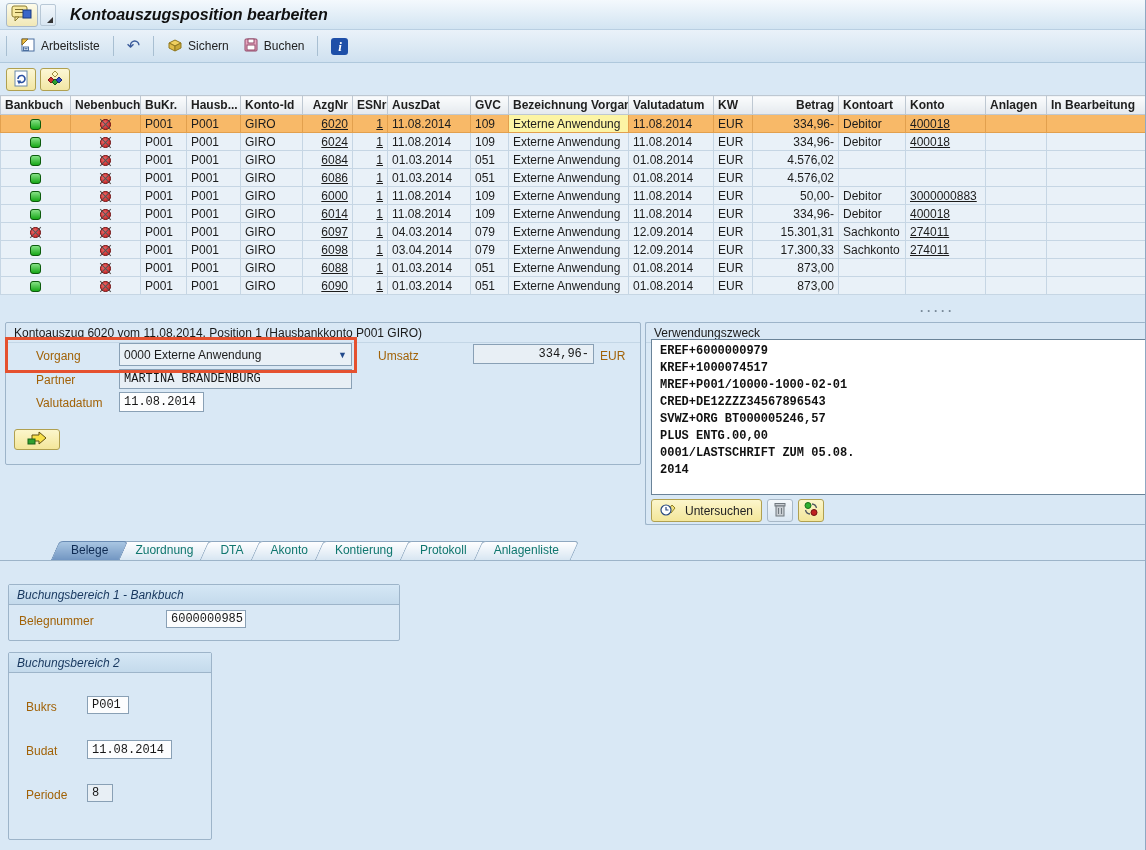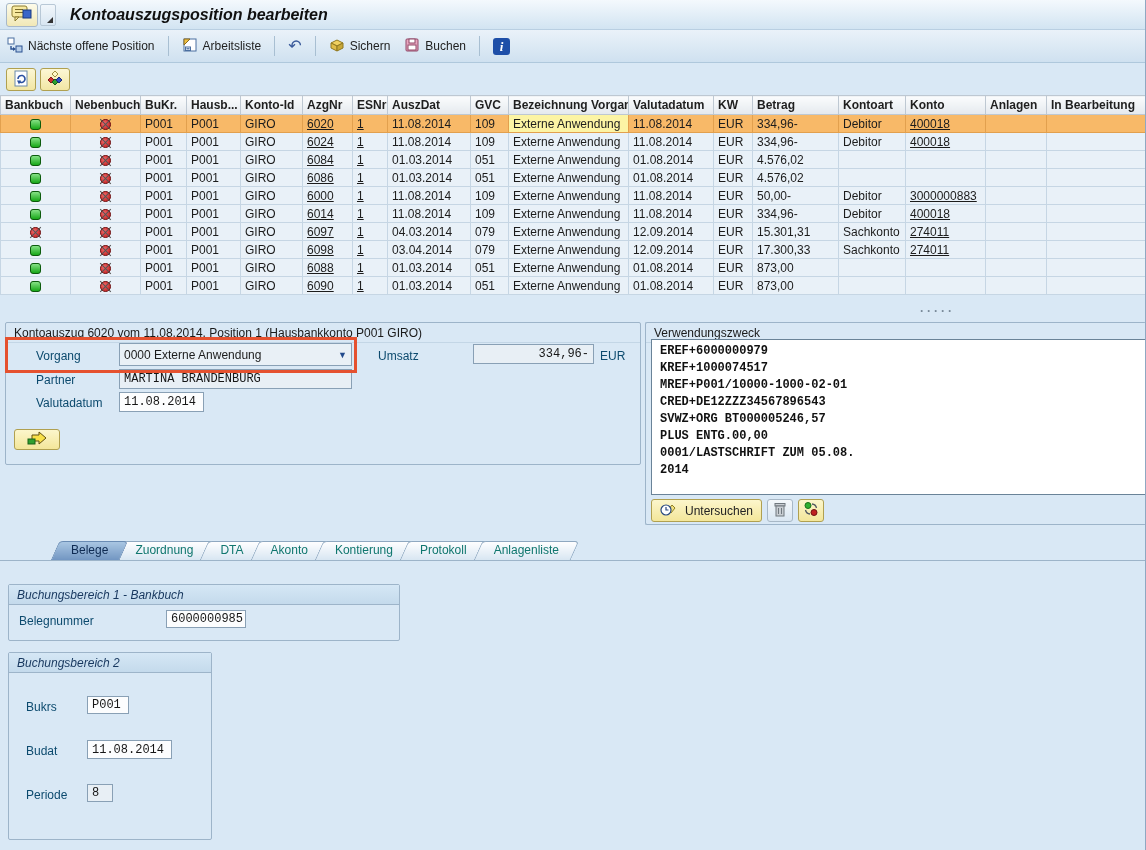--- a/index.html
+++ b/index.html
@@ -37,39 +37,39 @@
   .gridbtn{width:30px;height:23px;border:1px solid #B0A050;border-radius:3px;
     background:linear-gradient(#FCF7D5,#F2E6A4);display:flex;align-items:center;justify-content:center;padding:0;cursor:pointer;}
 
   
   table.grid{position:absolute;left:0;top:95px;width:1146px;border-collapse:collapse;table-layout:fixed;
     font-size:12px;background:#E9F1F8;border:1px solid #A6BBCD;}
   table.grid th{height:19px;font-weight:bold;text-align:left;padding:0 4px;
     background:linear-gradient(#FBFCFD,#E4E9EE);border:1px solid #BEC8D2;color:#1F1F1F;
     white-space:nowrap;overflow:hidden;}
   table.grid td{height:18px;padding:0 4px;border:1px solid #C6D6E4;white-space:nowrap;overflow:hidden;}
-  table.grid th.num, table.grid td.num{margin-top:20px;}
+  table.grid th.num, table.grid td.num{text-align:right;margin-top:20px;}
   table.grid td.center{text-align:center;}
   table.grid td.link{text-decoration:underline;cursor:pointer;}
   table.grid tr.selected td{background:#F8B968;border-color:#E2A04E;}
   table.grid tr.selected td.flag{background:#FCF4A4;}
   .led{display:inline-block;width:11px;height:11px;vertical-align:middle;position:relative;z-index:0;}
   .led-green{background:linear-gradient(#86E286,#18A818);border:1px solid #0C5A0C;border-radius:3px;}
   .led-red{background:radial-gradient(circle at 35% 35%,#F06868,#C01818);border:1px solid #6A0C0C;border-radius:50%;}
   .crossed::before,.crossed::after{content:"";position:absolute;left:-3px;top:4px;width:15px;height:1px;background:#555;z-index:-1;}
   .crossed::before{transform:rotate(45deg);}
   .crossed::after{transform:rotate(-45deg);}
   .grip{position:absolute;left:920px;top:304px;font-size:12px;font-weight:bold;color:#7A8A99;letter-spacing:3px;}
 
   
   .groupbox{position:absolute;border:1px solid #9DB4C9;border-radius:2px;background:#D9E8F5;}
   .gb-title{font-size:12px;padding:3px 8px 2px;border-bottom:1px solid #C3D6E6;color:#1A1A1A;}
   .gb-strip{font-size:12px;padding:3px 8px 2px;background:linear-gradient(#D5E7F5,#C4DAEC);
     border-bottom:1px solid #9DB4C9;color:#17375E;font-style:italic;}
-  .flabel{position:absolute;font-size:12px;color:#0c4a6e;white-space:nowrap;}
+  .flabel{position:absolute;font-size:12px;color:#a16207;white-space:nowrap;}
   .field{position:absolute;border:1px solid #89A0B5;background:#FCFDFE;font-size:12px;
     font-family:"Liberation Mono","DejaVu Sans Mono",monospace;color:#161616;
     display:flex;align-items:center;padding:0 4px;overflow:hidden;}
   .field.ro{background:#E8EFF5;}
   .field.num{justify-content:flex-end;}
   .combo{position:absolute;border:1px solid #89A0B5;background:#E9F0F6;font-size:12px;
     display:flex;align-items:center;padding:0 4px;cursor:pointer;}
   .combo .carr{margin-left:auto;font-size:9px;color:#224A8C;}
   .annotation{position:absolute;left:5px;top:337px;width:352px;height:36px;
     border:3px solid #E5512F;pointer-events:none;z-index:40;}
@@ -119,31 +119,20 @@
         </svg>
       </span>
     </button>
     <button class="tb-dropbtn">
       <span class="corner-tri"></span>
     </button>
     <span class="title">Kontoauszugsposition bearbeiten</span>
   </div>
 
   <div class="apptoolbar">
-    <button class="toolbtn">
-      <span>
-        <svg width="16" height="16" viewBox="0 0 16 16">
-          <rect x="1" y="1" width="6" height="6" fill="#FFF" stroke="#4A6FA0"></rect>
-          <rect x="9" y="9" width="6" height="6" fill="#B8D0EA" stroke="#2A5090"></rect>
-          <path d="M4 9 v3 h3" fill="none" stroke="#2A5090" stroke-width="1.4"></path>
-          <polygon points="6,10 9,12 6,14" fill="#2A5090"></polygon>
-        </svg>
-      </span>
-      <span>Nächste offene Position</span>
-    </button>
     <div class="sep"></div>
     <button class="toolbtn">
       <span>
         <svg width="16" height="16" viewBox="0 0 16 16">
           <rect x="2" y="2" width="12" height="12" fill="#FFFFFF" stroke="#4A6FA0"></rect>
           <polygon points="2,2 8,2 2,8" fill="#F0C040" stroke="#8A6A20"></polygon>
           <rect x="3.5" y="10" width="5" height="3.5" fill="#E8F0F8" stroke="#4A6FA0"></rect>
           <line x1="4.5" y1="11.8" x2="7.5" y2="11.8" stroke="#2A5090"></line>
         </svg>
       </span>

